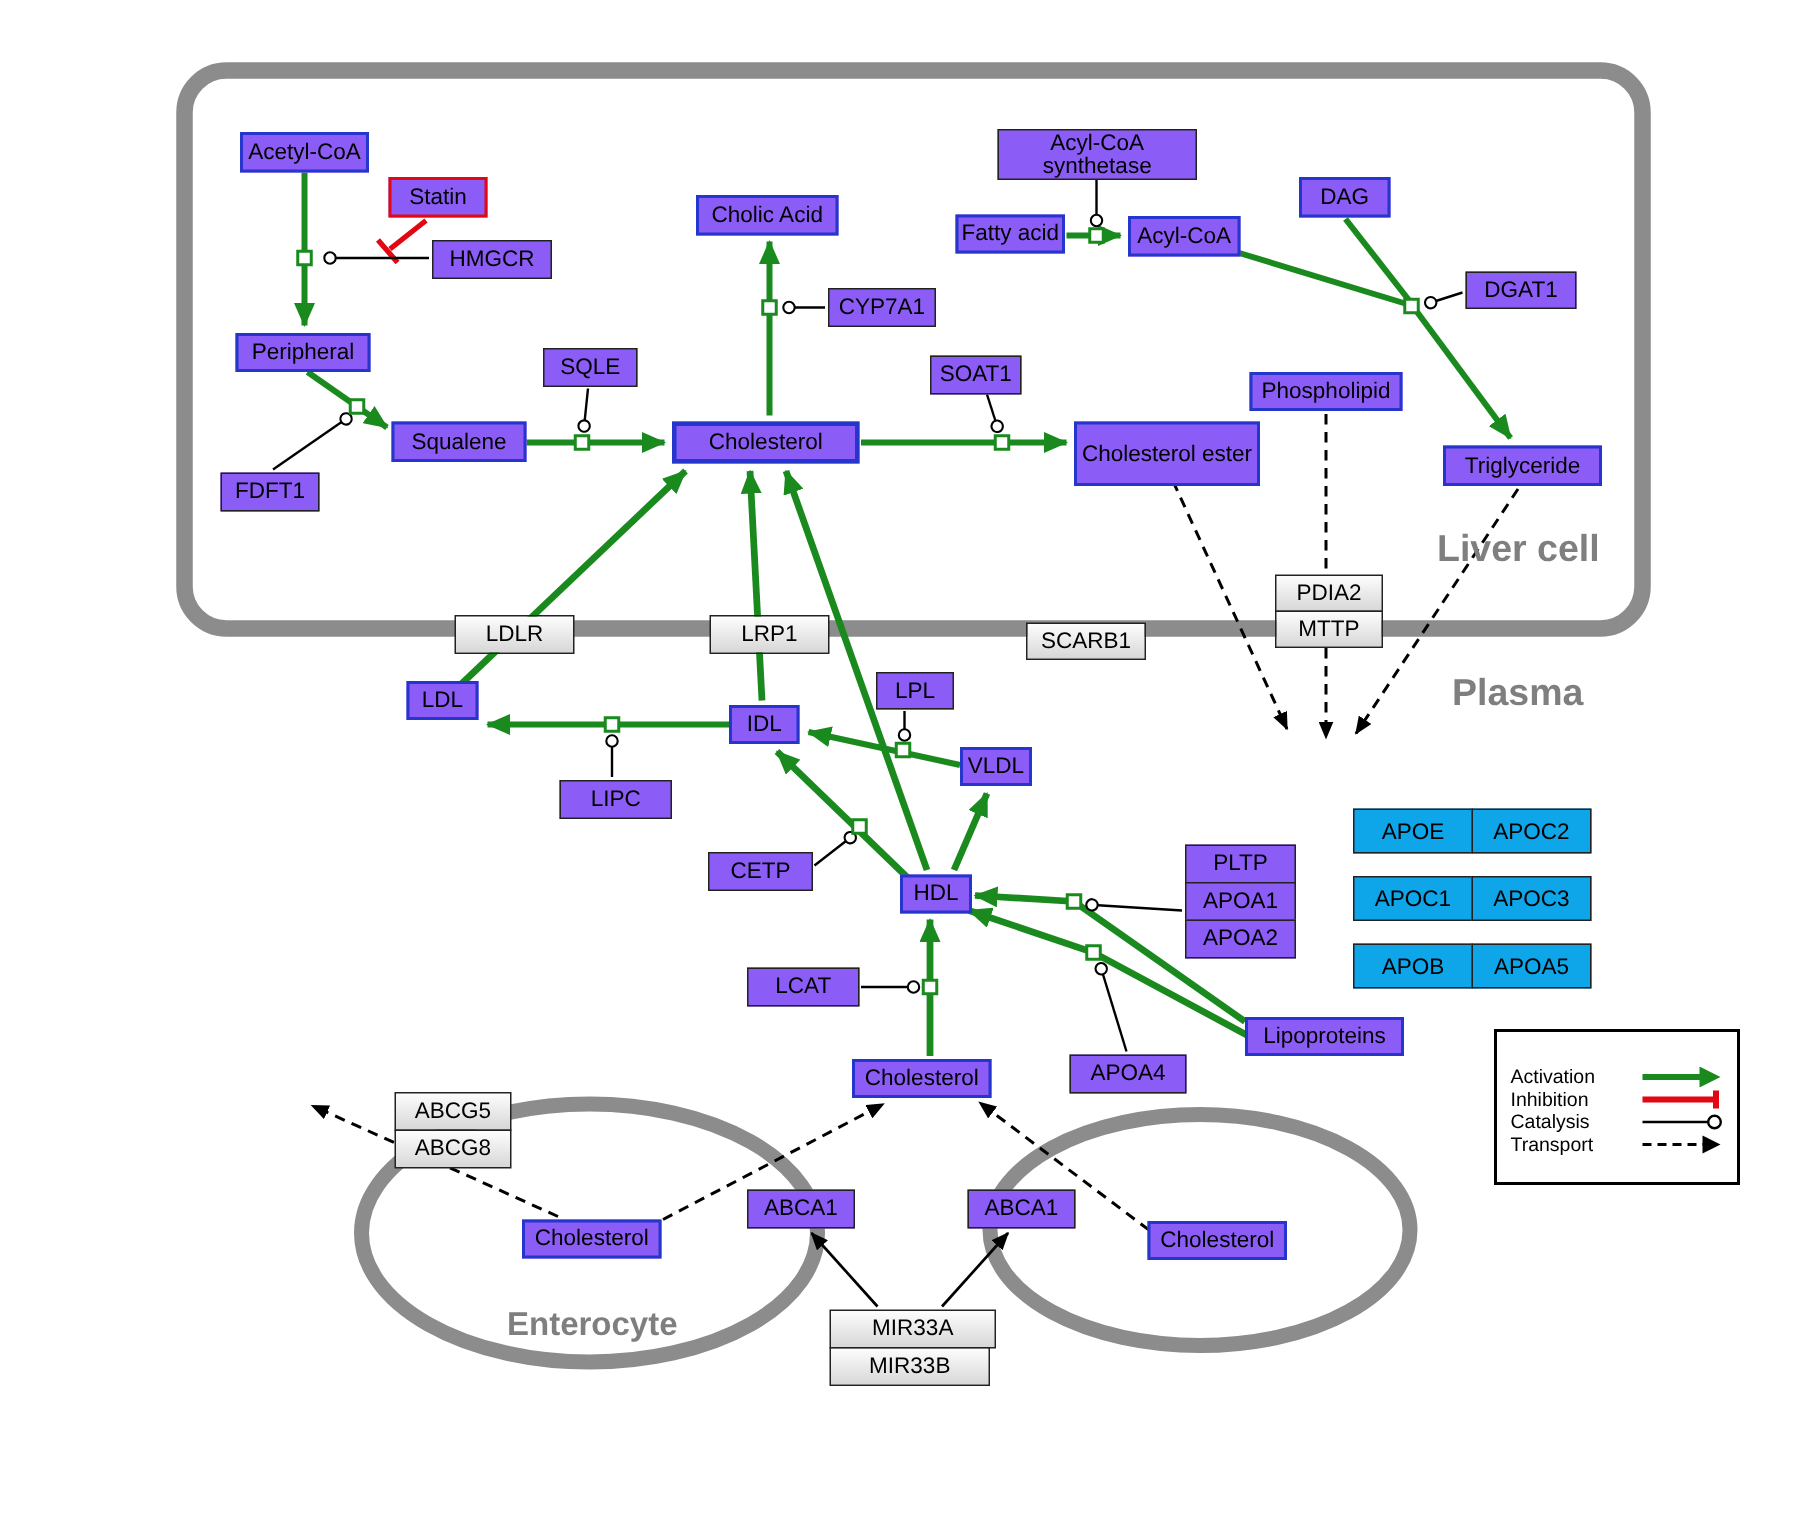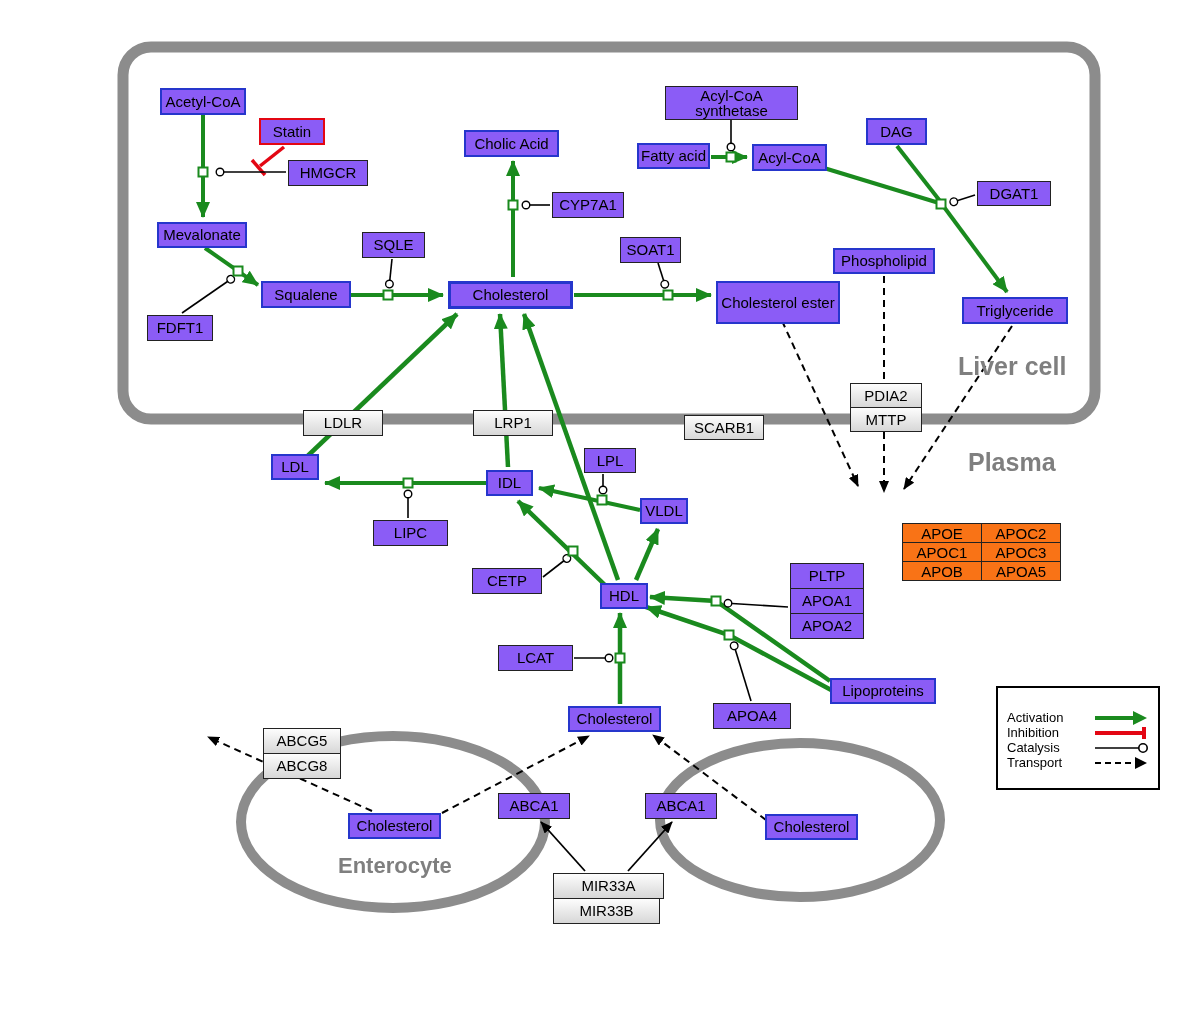--- a/index.html
+++ b/index.html
@@ -8,24 +8,24 @@
   #edges{position:absolute;left:0;top:0;}
   .n{position:absolute;box-sizing:border-box;display:flex;align-items:center;justify-content:center;
      background:#8b5cf6;border:1px solid #222;font-size:15px;color:#000;text-align:center;line-height:1.02;
      white-space:nowrap;}
   .n.wrap{white-space:normal;}
   .blue{border:2px solid #2636cc;}
   .blue.thick{border-width:3px;}
   .redbox{border:2px solid #e30613;}
   .gray{background:linear-gradient(180deg,#fdfdfd 0%,#d7d7d7 100%);}
   .region-label{position:absolute;font-weight:bold;color:#7f7f7f;font-size:25px;white-space:nowrap;}
-  .region-label.small{font-size:22px;}
+  .region-label.small{font-size:22px;margin-top:17px;}
   .apo-table{position:absolute;left:903px;top:523px;display:grid;grid-template-columns:79px 79px;}
-  .apo-cell{border:1px solid #222;height:20px;box-sizing:border-box;display:flex;align-items:center;
-            justify-content:center;font-size:15px;background:#f97316;margin:0 0 -1px -1px;}
+  .apo-cell{border:1px solid #222;height:30px;box-sizing:border-box;display:flex;align-items:center;
+            justify-content:center;font-size:15px;background:#0ea5e9;margin:16px 0 -1px -1px;}
   .legend{position:absolute;left:996px;top:686px;width:164px;height:104px;border:2px solid #000;
           background:#fff;box-sizing:border-box;display:flex;flex-direction:column;
           justify-content:space-around;padding:22px 9px;}
   .legend-row{display:flex;align-items:center;justify-content:space-between;font-size:13px;color:#000;}
 </style>
 </head>
 <body>
 
 <div id="stage">
 
@@ -116,21 +116,21 @@
       <rect x="568.5" y="546.5" width="9" height="9"></rect>
       <rect x="615.5" y="653.5" width="9" height="9"></rect>
       <rect x="711.5" y="596.5" width="9" height="9"></rect>
       <rect x="724.5" y="630.5" width="9" height="9"></rect>
     </g>
   </svg>
 
   <div class="n blue" style="left:160px;top:88px;width:86px;height:27px">Acetyl-CoA</div>
   <div class="n redbox" style="left:259px;top:118px;width:66px;height:27px">Statin</div>
   <div class="n" style="left:288px;top:160px;width:80px;height:26px">HMGCR</div>
-  <div class="n blue" style="left:157px;top:222px;width:90px;height:26px">Mevalonate</div>
+  <div class="n blue" style="left:157px;top:222px;width:90px;height:26px">Peripheral</div>
   <div class="n" style="left:147px;top:315px;width:66px;height:26px">FDFT1</div>
   <div class="n blue" style="left:261px;top:281px;width:90px;height:27px">Squalene</div>
   <div class="n" style="left:362px;top:232px;width:63px;height:26px">SQLE</div>
   <div class="n blue" style="left:464px;top:130px;width:95px;height:27px">Cholic Acid</div>
   <div class="n" style="left:552px;top:192px;width:72px;height:26px">CYP7A1</div>
   <div class="n blue thick" style="left:448px;top:281px;width:125px;height:28px">Cholesterol</div>
   <div class="n" style="left:620px;top:237px;width:61px;height:26px">SOAT1</div>
   <div class="n blue" style="left:716px;top:281px;width:124px;height:43px">Cholesterol ester</div>
   <div class="n wrap" style="left:665px;top:86px;width:133px;height:34px;font-size:15px">Acyl-CoA synthetase</div>
   <div class="n blue" style="left:637px;top:143px;width:73px;height:26px">Fatty acid</div>

